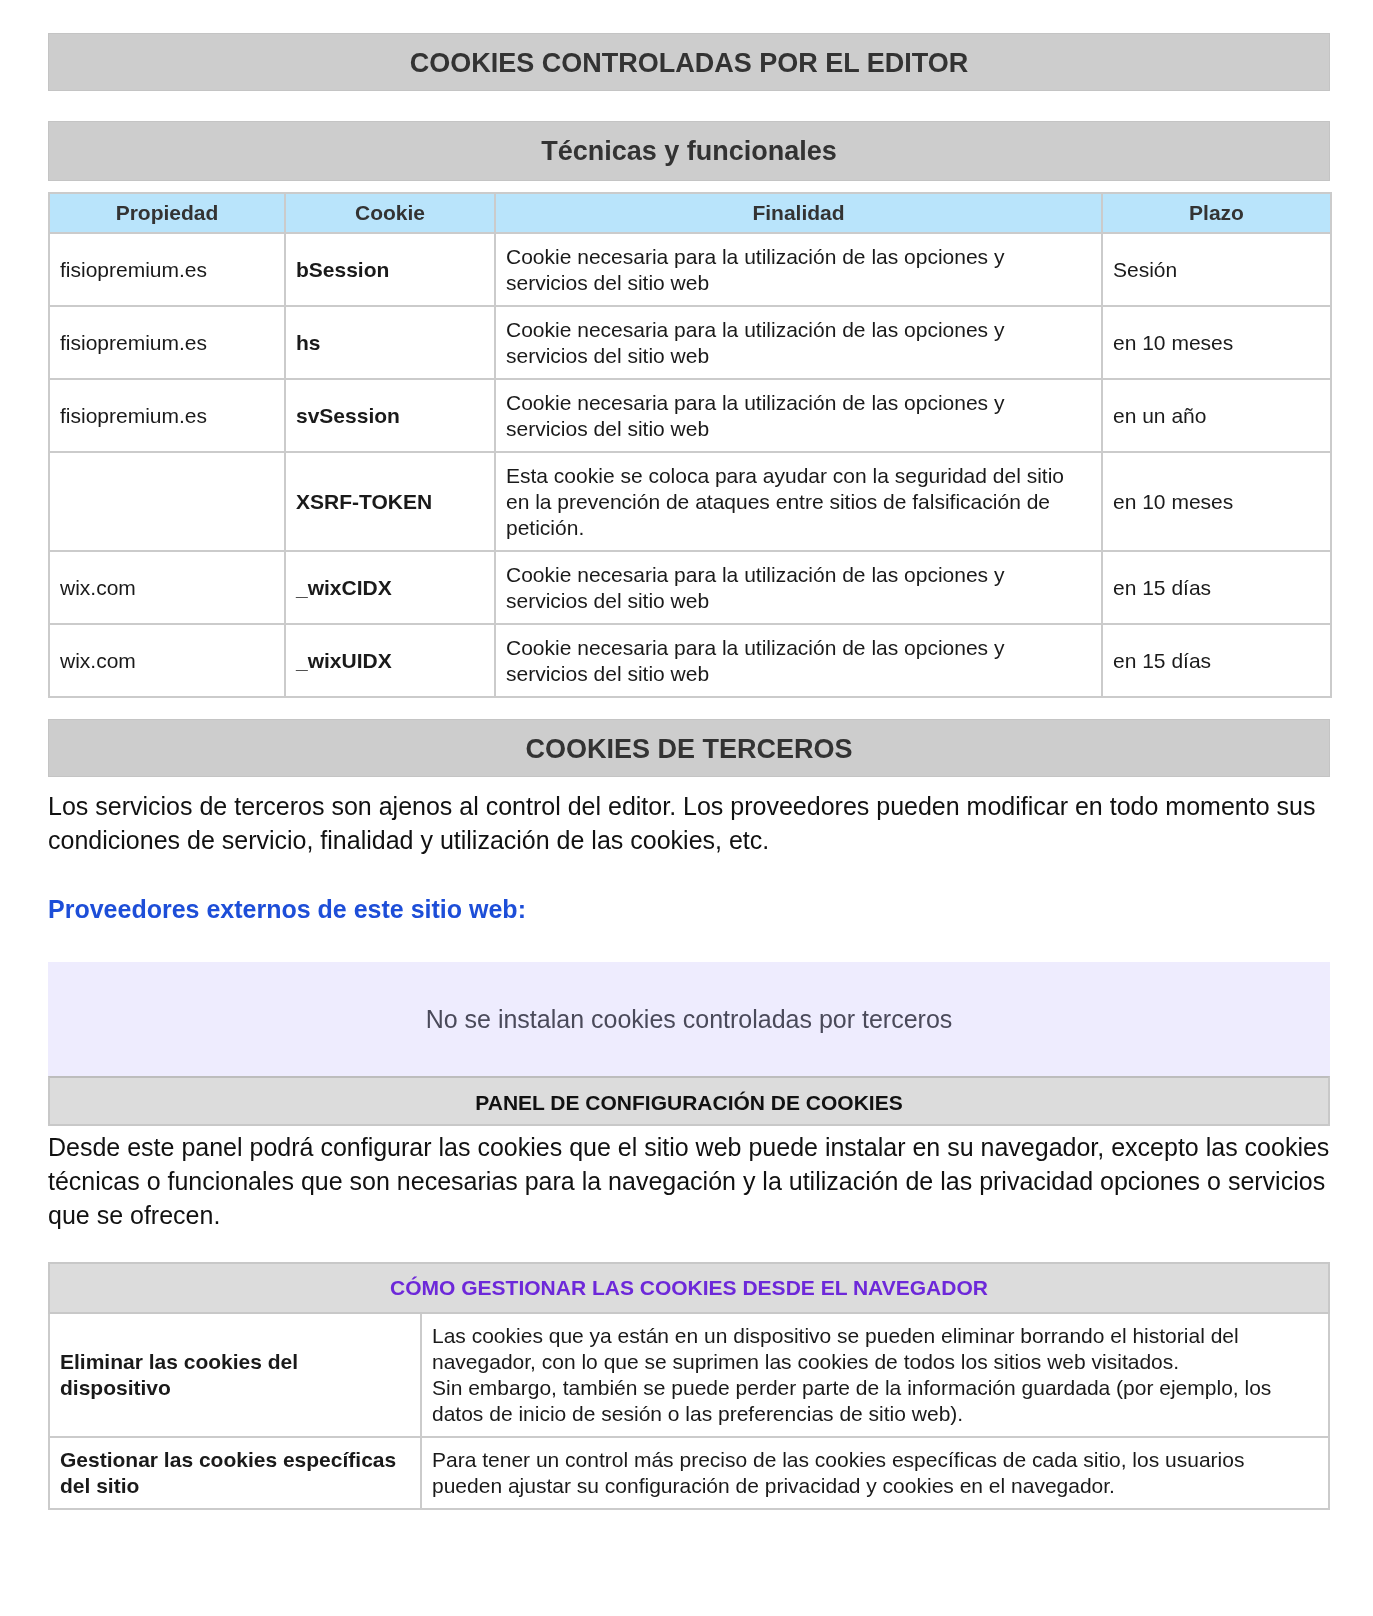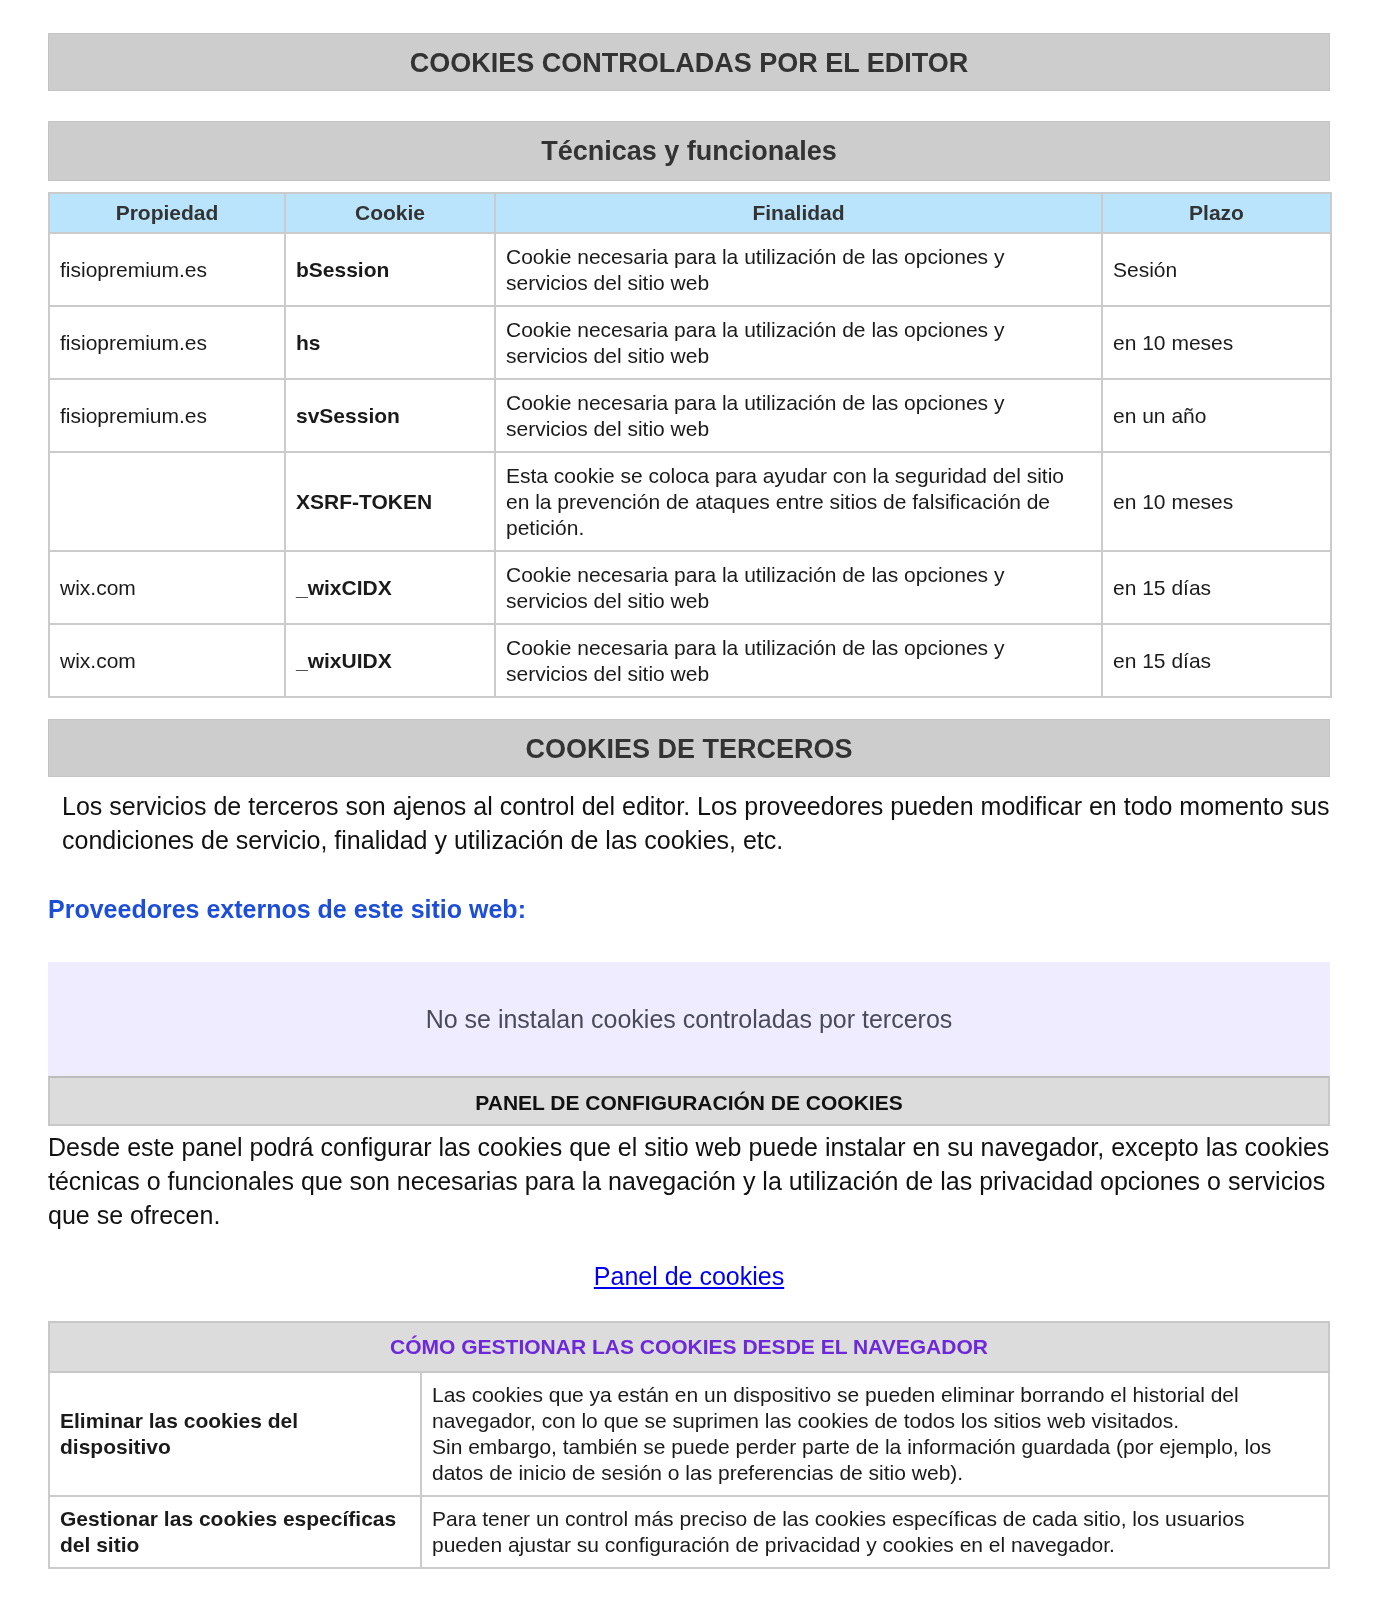--- a/index.html
+++ b/index.html
@@ -25,21 +25,21 @@
     background: #b9e4fb; color: #333333; font-weight: bold; height: 38px;
     text-align: center; padding: 0;
   }
   table.cookies td { padding: 0 10px; vertical-align: middle; line-height: 26px; }
   table.cookies tr.r2 td { height: 71px; }
   table.cookies tr.r3 td { height: 97px; }
   td.cookie-name { font-weight: bold; }
 
   .band-third { height: 58px; line-height: 58px; font-size: 27px; margin-top: 21px; }
 
-  p.intro { font-size: 25px; line-height: 34px; margin: 12px 0 0 14px; color: #111; }
+  p.intro { font-size: 25px; line-height: 34px; margin: 12px 0 0 0; color: #111; }
   p.providers { font-size: 25px; font-weight: bold; margin: 38px 0 0 0; color: #1d4ed8; }
 
   .notice {
     background: #eeecfe; height: 114px; line-height: 114px; text-align: center;
     font-size: 25px; color: #4a4a5a; margin-top: 38px;
   }
   .band-panel {
     background: #dcdcdc; height: 50px; line-height: 50px; font-size: 21px;
     color: #111; border: 2px solid #c8c8c8; border-top-color: #bdbdbd;
   }
@@ -124,23 +124,20 @@
   </table>
 
   <div class="band band-third">COOKIES DE TERCEROS</div>
   <p class="intro">Los servicios de terceros son ajenos al control del editor. Los proveedores pueden modificar en todo momento sus condiciones de servicio, finalidad y utilización de las cookies, etc.</p>
   <p class="providers">Proveedores externos de este sitio web:</p>
 
   <div class="notice">No se instalan cookies controladas por terceros</div>
   <div class="band band-panel">PANEL DE CONFIGURACIÓN DE COOKIES</div>
   <p class="panel-desc">Desde este panel podrá configurar las cookies que el sitio web puede instalar en su navegador, excepto las cookies técnicas o funcionales que son necesarias para la navegación y la utilización de las privacidad opciones o servicios que se ofrecen.</p>
 
-  <div class="link-wrap">
-    <a class="panel-link" href="#">Panel de cookies</a>
-  </div>
 
   <table class="browser">
     <colgroup>
         <col style="width:372px">
         <col>
       </colgroup>
     <thead>
       <tr>
         <th colspan="2">CÓMO GESTIONAR LAS COOKIES DESDE EL NAVEGADOR</th>
       </tr>

